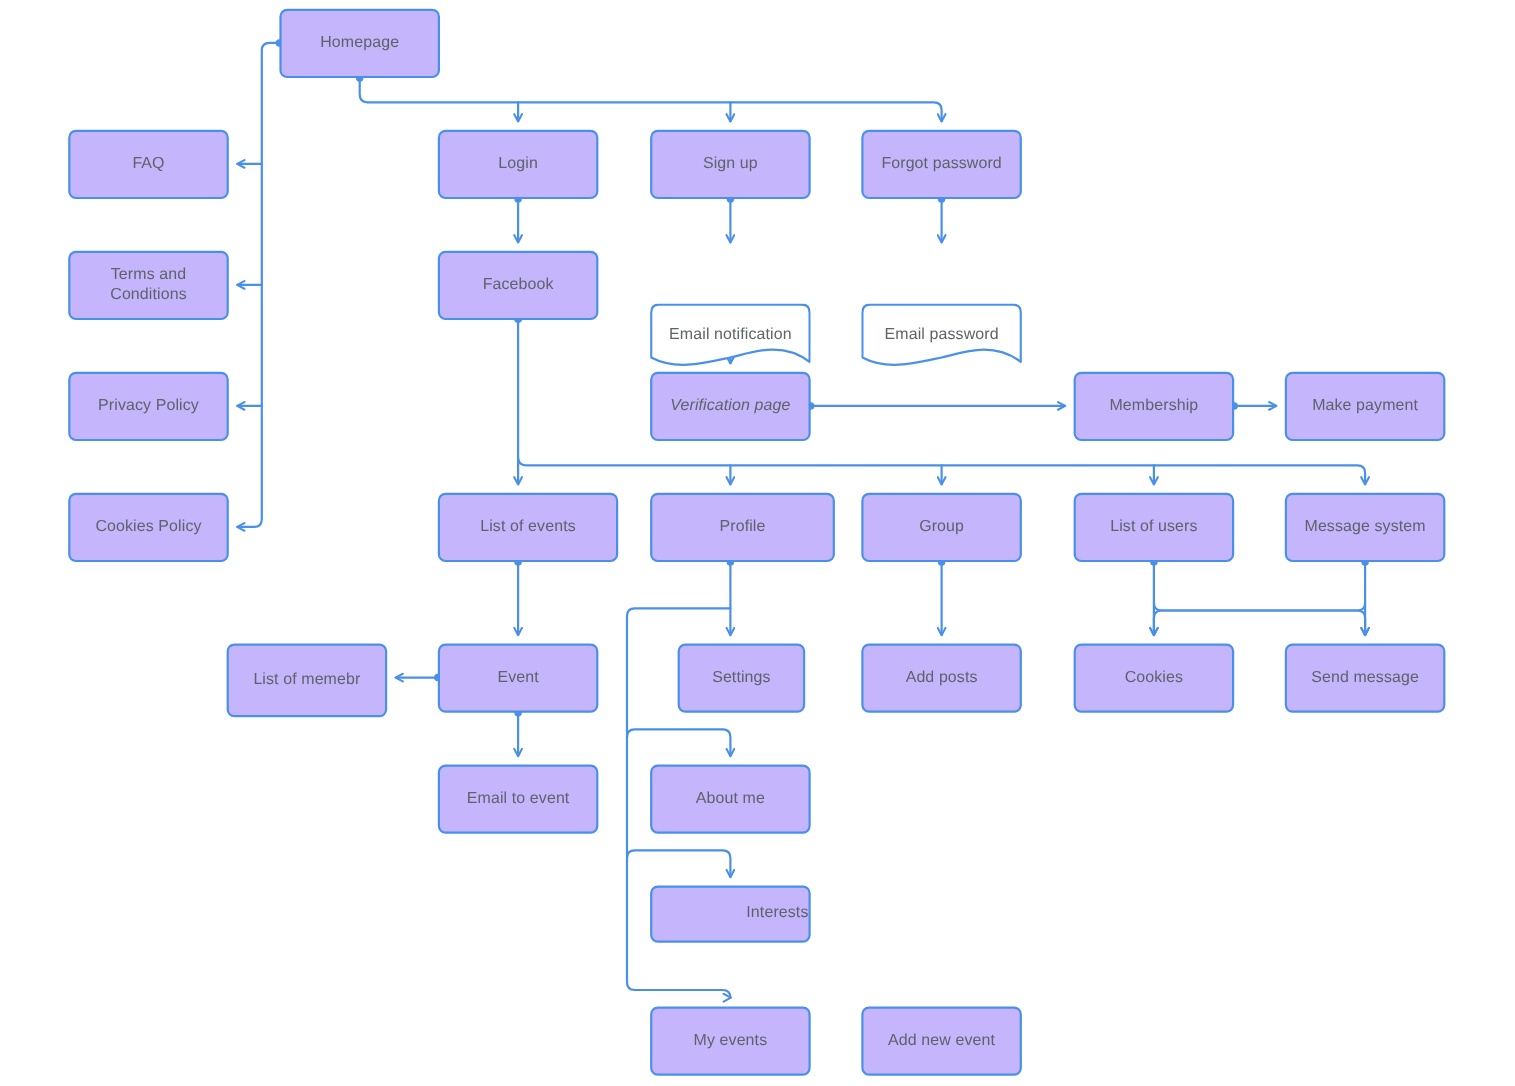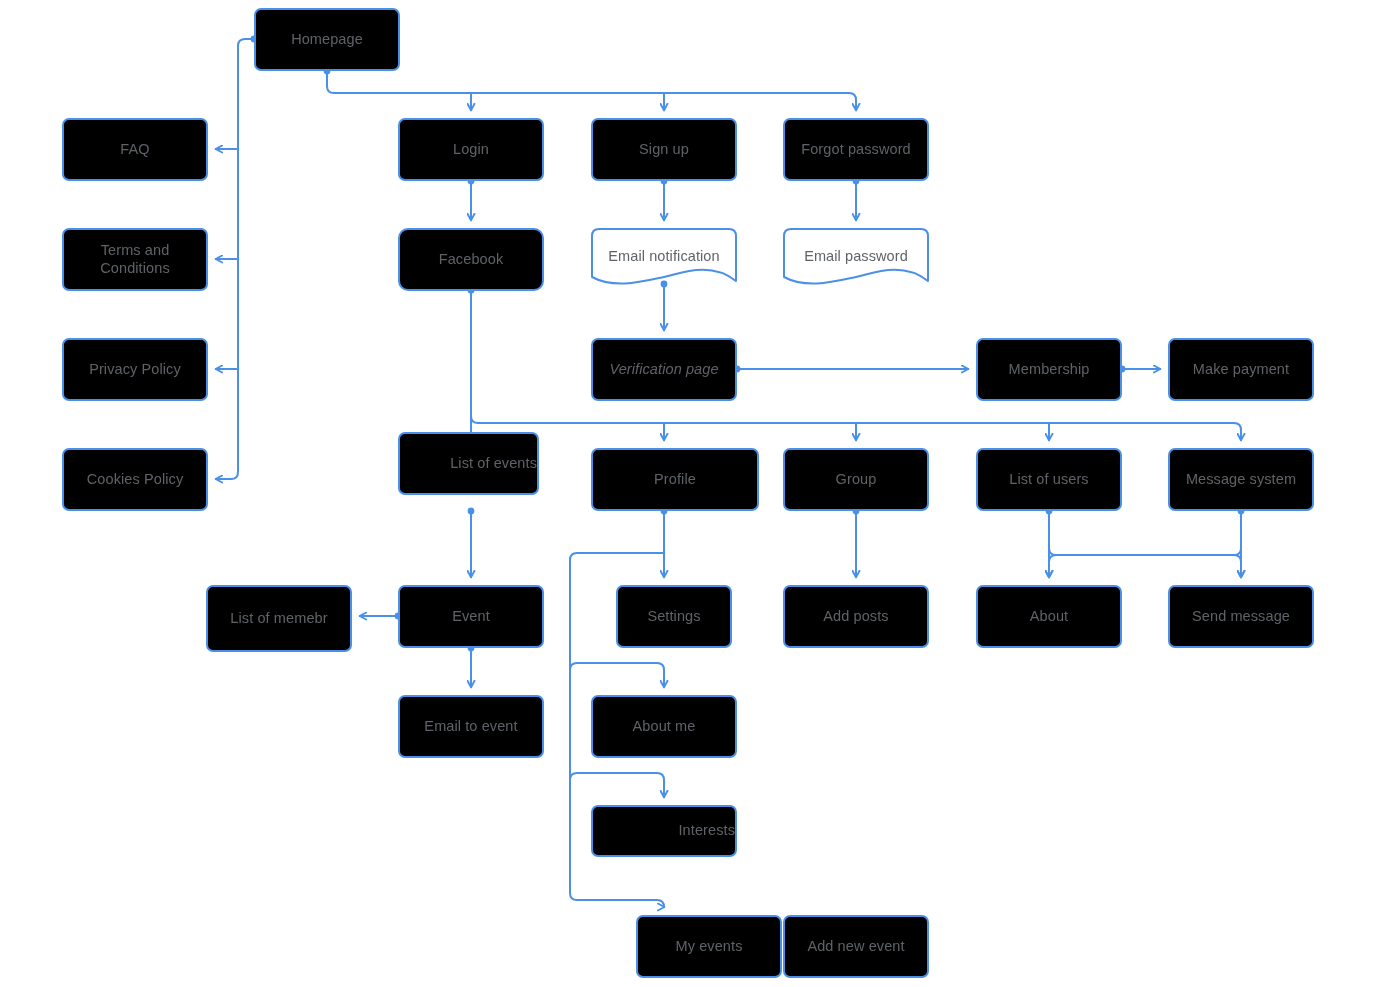--- a/index.html
+++ b/index.html
@@ -9,33 +9,34 @@
     overflow:hidden;
     position:relative;
   }
   #stage{position:absolute;left:0;top:0;width:1377px;height:987px;}
   svg#wires{position:absolute;left:0;top:0;width:1377px;height:987px;}
   .node{
     position:absolute;
     box-sizing:border-box;
     border:2px solid #4a90e8;
     border-radius:7px;
-    background:#000000;
+    background:#c4b5fd;
     display:flex;align-items:center;justify-content:center;
     color:#5f6368;
     font-size:14.5px;
     letter-spacing:.1px;
     line-height:1.2;
     text-align:center;
     z-index:3;
   }
   .node.doc{
     border:none;
     background:transparent;
     border-radius:0;
+    margin-top:48px;
   }
   .node.doc .doc-shape{
     position:absolute;left:0;top:0;width:100%;height:100%;
     z-index:-1;
   }
   .node.doc span{position:relative;z-index:1;}
 </style>
 </head>
 <body>
 
@@ -165,21 +166,21 @@
       </div>
       <div class="node" style="left: 398px; top: 118px; width: 146px; height: 63px;">
         <span>Login</span>
       </div>
       <div class="node" style="left: 591px; top: 118px; width: 146px; height: 63px;">
         <span>Sign up</span>
       </div>
       <div class="node" style="left: 783px; top: 118px; width: 146px; height: 63px;">
         <span>Forgot password</span>
       </div>
-      <div class="node" style="left: 398px; top: 228px; width: 146px; height: 63px; border-radius: 10px;">
+      <div class="node" style="left: 398px; top: 228px; width: 146px; height: 63px;">
         <span>Facebook</span>
       </div>
       <div class="node doc" style="left: 591px; top: 228px; width: 146px; height: 63px;">
         <svg class="doc-shape" viewBox="0 0 146 63" preserveAspectRatio="none">
           <path d="M1,49 V8 Q1,1 8,1 H138 Q145,1 145,8 V53 C119.72,33 90.52,45 73,49 C49.64,54 23.36,61 1,49 Z" fill="#ffffff" stroke="#4a90e8" stroke-width="2" stroke-linejoin="round"></path>
         </svg>
         <span style="margin-top: -6px;">Email notification</span>
       </div>
       <div class="node doc" style="left: 783px; top: 228px; width: 146px; height: 63px;">
         <svg class="doc-shape" viewBox="0 0 146 63" preserveAspectRatio="none">
@@ -189,21 +190,21 @@
       </div>
       <div class="node" style="left: 591px; top: 338px; width: 146px; height: 63px; font-style: italic;">
         <span>Verification page</span>
       </div>
       <div class="node" style="left: 976px; top: 338px; width: 146px; height: 63px;">
         <span>Membership</span>
       </div>
       <div class="node" style="left: 1168px; top: 338px; width: 146px; height: 63px;">
         <span>Make payment</span>
       </div>
-      <div class="node" style="left: 398px; top: 432px; width: 141px; height: 63px; justify-content: flex-end;">
+      <div class="node" style="left: 398px; top: 448px; width: 164px; height: 63px;">
         <span>List of events</span>
       </div>
       <div class="node" style="left: 591px; top: 448px; width: 168px; height: 63px;">
         <span>Profile</span>
       </div>
       <div class="node" style="left: 783px; top: 448px; width: 146px; height: 63px;">
         <span>Group</span>
       </div>
       <div class="node" style="left: 976px; top: 448px; width: 146px; height: 63px;">
         <span>List of users</span>
@@ -217,35 +218,35 @@
       <div class="node" style="left: 398px; top: 585px; width: 146px; height: 63px;">
         <span>Event</span>
       </div>
       <div class="node" style="left: 616px; top: 585px; width: 116px; height: 63px;">
         <span>Settings</span>
       </div>
       <div class="node" style="left: 783px; top: 585px; width: 146px; height: 63px;">
         <span>Add posts</span>
       </div>
       <div class="node" style="left: 976px; top: 585px; width: 146px; height: 63px;">
-        <span>About</span>
+        <span>Cookies</span>
       </div>
       <div class="node" style="left: 1168px; top: 585px; width: 146px; height: 63px;">
         <span>Send message</span>
       </div>
       <div class="node" style="left: 398px; top: 695px; width: 146px; height: 63px;">
         <span>Email to event</span>
       </div>
       <div class="node" style="left: 591px; top: 695px; width: 146px; height: 63px;">
         <span>About me</span>
       </div>
       <div class="node" style="left: 591px; top: 805px; width: 146px; height: 52px; justify-content: flex-end;">
         <span>Interests</span>
       </div>
-      <div class="node" style="left: 591px; top: 915px; width: 146px; height: 63px; margin-left: 45px;">
+      <div class="node" style="left: 591px; top: 915px; width: 146px; height: 63px;">
         <span>My events</span>
       </div>
       <div class="node" style="left: 783px; top: 915px; width: 146px; height: 63px;">
         <span>Add new event</span>
       </div>
     </div>
 
 </div>
 
 </body></html>

